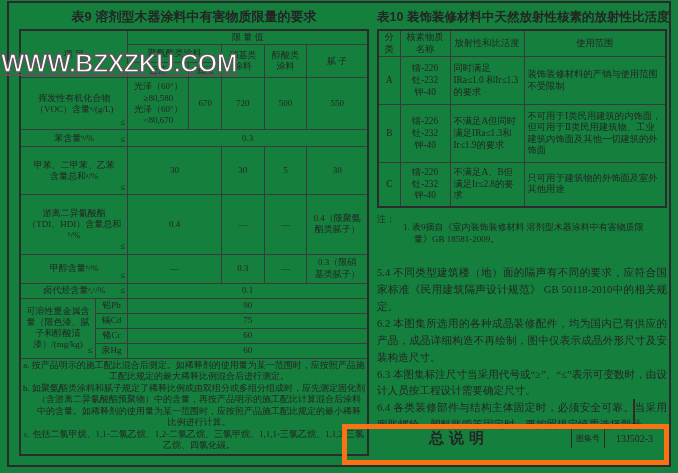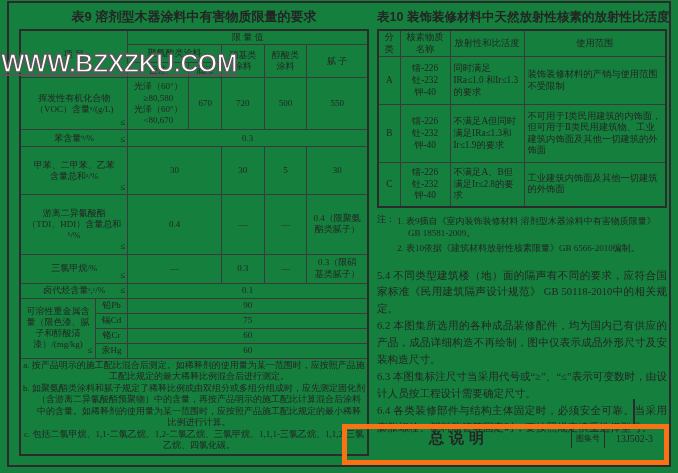--- a/index.html
+++ b/index.html
@@ -23,21 +23,21 @@
   .pre{white-space:pre-line;}
   .fnotes{text-align:left;font-size:8.6px;line-height:1.32;padding:2px 4px 3px 4px;vertical-align:top;}
   .fnotes p{margin:0 0 1px 0;padding-left:10px;text-indent:-10px;}
   .t10 .scope{text-align:left;padding:1px 3px;}
   .t10 td{font-size:9.3px;}
 
   
   .notes{display:flex;font-size:9px;line-height:1.4;margin-top:5px;text-align:left;}
   .note-label{flex:none;}
   .notes .nbody{flex:1;}
-  .notes p{margin:2px;padding-left:11px;text-indent:-11px;}
+  .notes p{margin:8px;padding-left:11px;text-indent:-11px;}
   .paras{margin-top:11px;font-size:10.6px;line-height:1.6;text-align:justify;}
   .paras p{margin:0;}
   .paras .hd{font-family:"Liberation Sans","DejaVu Sans",sans-serif;font-weight:bold;}
 
   
   .stub-line{position:absolute;left:633px;top:399px;width:2px;height:25px;background:#2b2b2b;}
   .footer{position:absolute;left:342px;top:424px;width:327px;height:41px;border:5px solid #f97316;
           box-sizing:border-box;display:flex;flex-direction:column;gap:36px;}
   .f-row1{flex:1;display:flex;}
   .f-row2{height:15px;display:flex;border-top:1px solid #2b2b2b;justify-content:space-between;}
@@ -137,21 +137,21 @@
           <span class="leq">≤</span>
         </td>
         <td colspan="2">0.4</td>
         <td>—</td>
         <td>—</td>
         <td class="pre">0.4（限聚氨
 酯类腻子）</td>
       </tr>
       <tr style="height:29px">
         <td colspan="2" class="lbl-cell">
-          <span>三氯甲烷/%</span>
+          <span>甲醇含量ᵇ/%</span>
           <span class="leq">≤</span>
         </td>
         <td colspan="2">—</td>
         <td>0.3</td>
         <td>—</td>
         <td class="pre">0.3（限硝
 基类腻子）</td>
       </tr>
       <tr style="height:15px">
         <td colspan="2" class="lbl-cell">
@@ -222,30 +222,29 @@
 钾-40</td>
         <td class="scope">不满足A但同时满足IRa≤1.3和Ir≤1.9的要求</td>
         <td class="scope">不可用于Ⅰ类民用建筑的内饰面，但可用于Ⅱ类民用建筑物、工业建筑内饰面及其他一切建筑的外饰面</td>
       </tr>
       <tr style="height:44px">
         <td>C</td>
         <td class="pre">镭-226
 钍-232
 钾-40</td>
         <td class="scope">不满足A、B但满足Ir≤2.8的要求</td>
-        <td class="scope">工业建筑内饰面及其他一切建筑的外饰面</td>
+        <td class="scope">只可用于建筑物的外饰面及室外其他用途</td>
       </tr>
     </tbody>
       </table>
 
     <div class="notes">
       <span class="note-label">注：</span>
       <div class="nbody">
         <p>1. 表9摘自《室内装饰装修材料 溶剂型木器涂料中有害物质限量》GB 18581-2009。</p>
-        <p>2. 表10依据《建筑材料放射性核素限量》GB 6566-2010编制。</p>
       </div>
     </div>
 
     <div class="paras">
       <p>5.4 不同类型建筑楼（地）面的隔声有不同的要求，应符合国家标准《民用建筑隔声设计规范》 GB 50118-2010中的相关规定。</p>
       <p>6.2 本图集所选用的各种成品装修配件，均为国内已有供应的产品，成品详细构造不再绘制，图中仅表示成品外形尺寸及安装构造尺寸。</p>
       <p>6.3 本图集标注尺寸当采用代号或“≥”、“≤”表示可变数时，由设计人员按工程设计需要确定尺寸。</p>
       <p>6.4 各类装修部件与结构主体固定时，必须安全可靠。当采用膨胀螺栓、塑料胀管等固定时，要按照规定慎重选择型号。</p>
     </div>
   </div>

